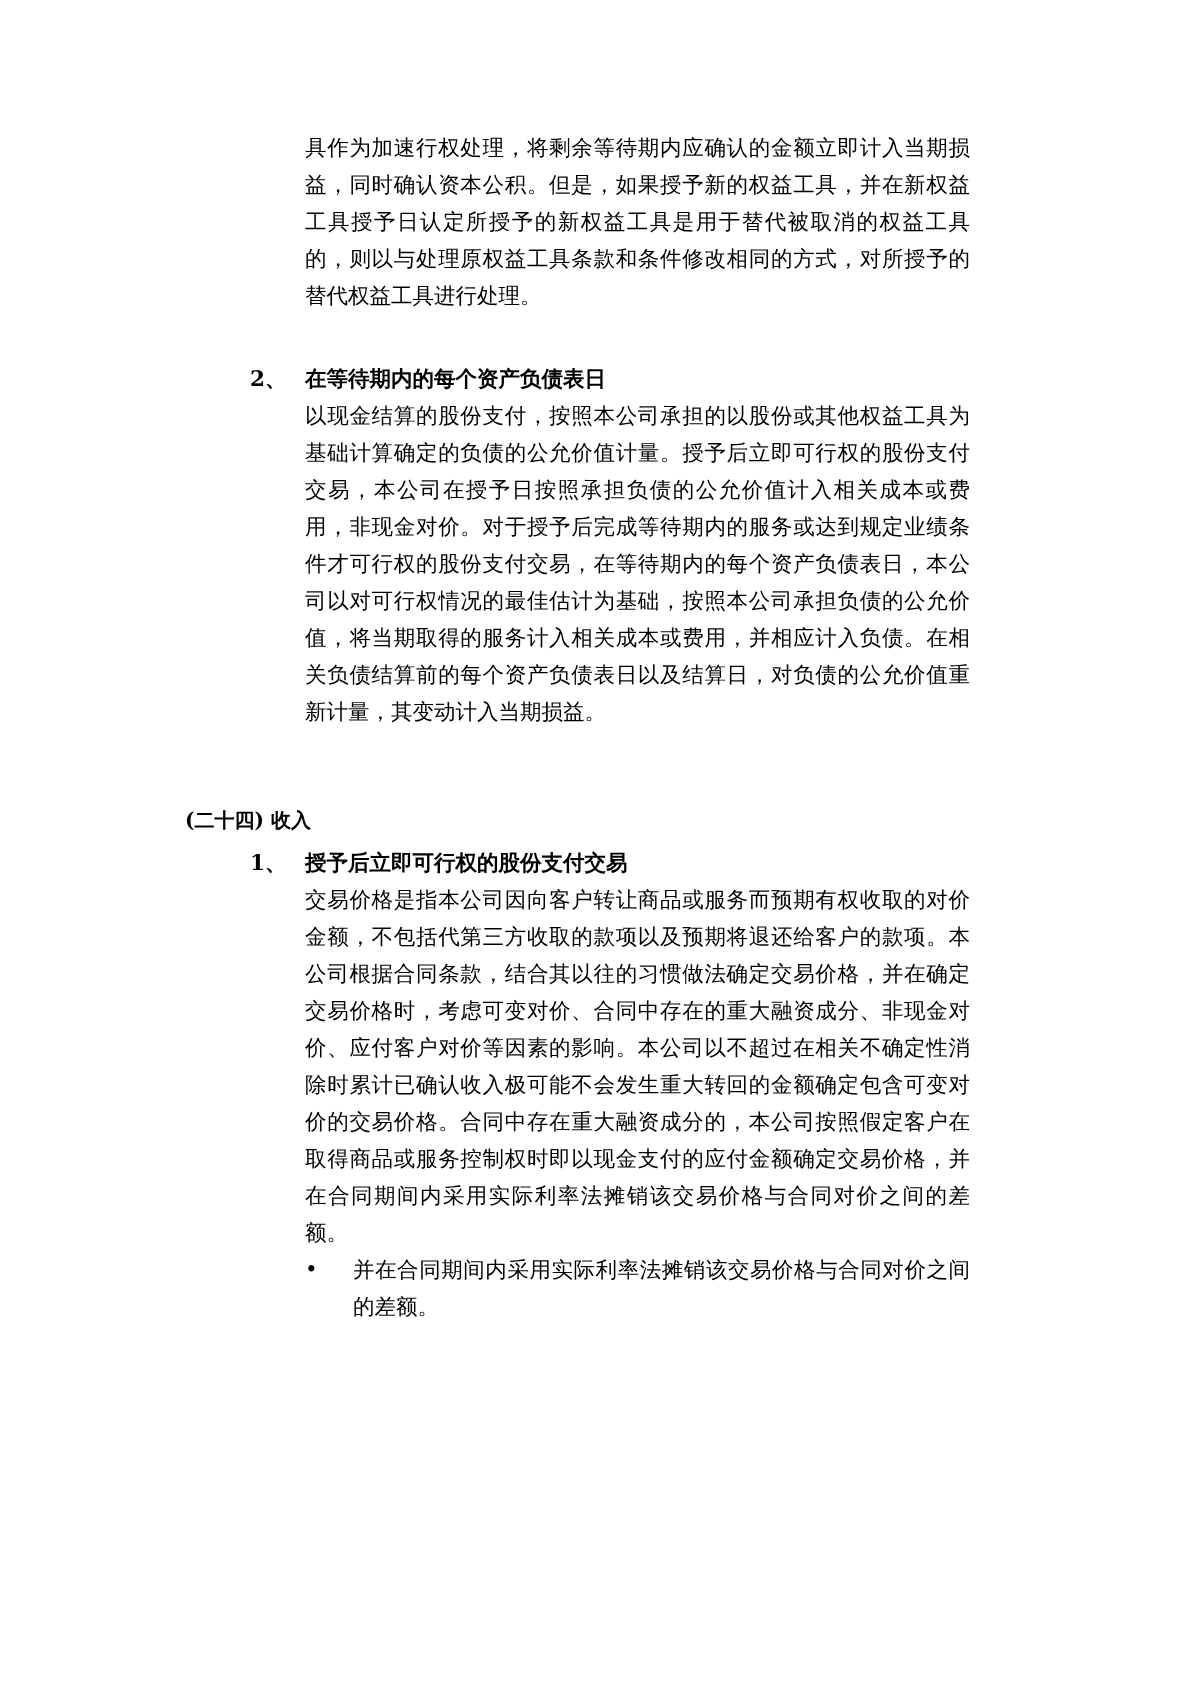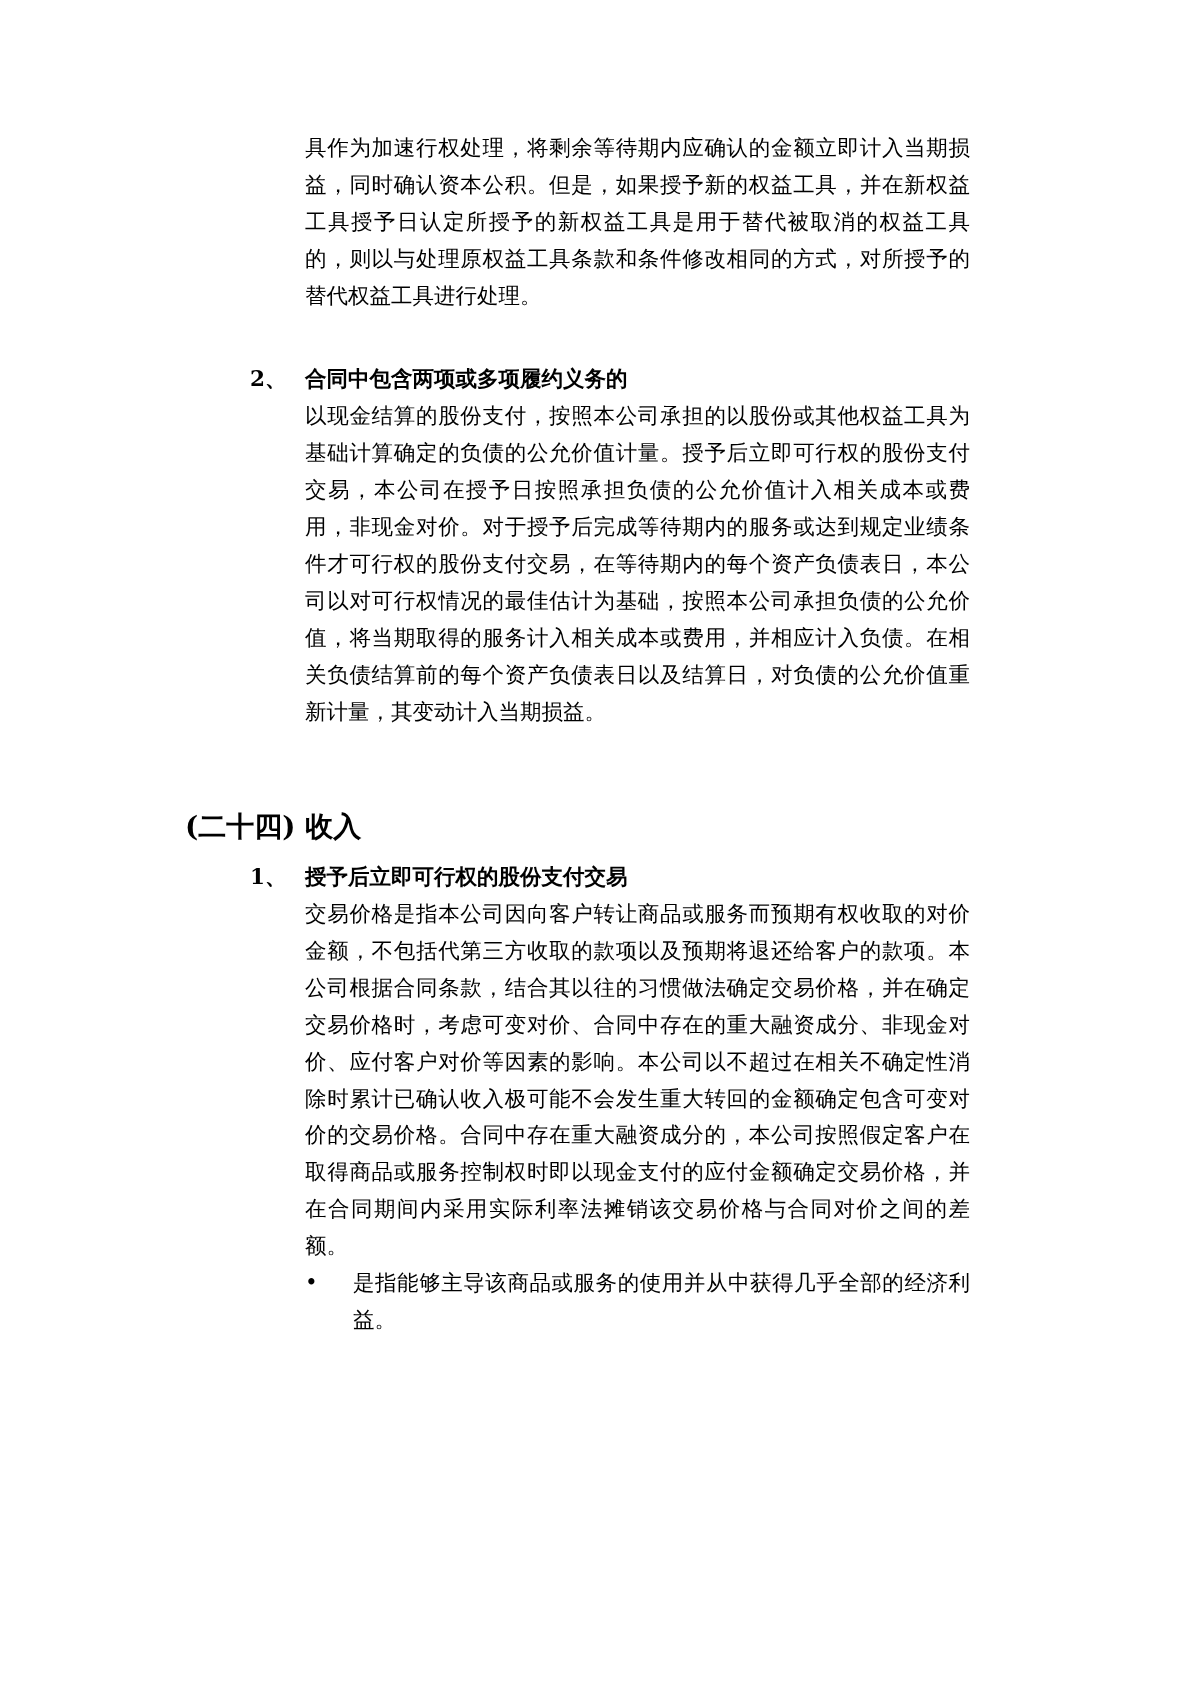--- a/index.html
+++ b/index.html
@@ -41,21 +41,21 @@
   }
   .numbered-heading .num {
     width: 55px;
     flex: 0 0 55px;
   }
   .numbered-heading .htext {
     flex: 1 1 auto;
   }
   .section-heading {
     font-weight: bold;
-    font-size: 28px;
+    font-size: 20px;
     line-height: 1.72;
     margin: 0;
   }
   .bullet-row {
     display: flex;
     align-items: flex-start;
     margin-left: 120px;
     font-size: 21.5px;
     line-height: 1.72;
   }
@@ -77,37 +77,37 @@
 <body>
 
 <div class="page">
 
   <p class="para indent-body">具作为加速行权处理，将剩余等待期内应确认的金额立即计入当期损益，同时确认资本公积。但是，如果授予新的权益工具，并在新权益工具授予日认定所授予的新权益工具是用于替代被取消的权益工具的，则以与处理原权益工具条款和条件修改相同的方式，对所授予的替代权益工具进行处理。</p>
 
   <div class="spacer-lg"></div>
 
   <div class="numbered-heading">
     <span class="num">2、</span>
-    <span class="htext">合同中包含两项或多项履约义务的</span>
+    <span class="htext">在等待期内的每个资产负债表日</span>
   </div>
 
   <p class="para indent-body">以现金结算的股份支付，按照本公司承担的以股份或其他权益工具为基础计算确定的负债的公允价值计量。授予后立即可行权的股份支付交易，本公司在授予日按照承担负债的公允价值计入相关成本或费用，非现金对价。对于授予后完成等待期内的服务或达到规定业绩条件才可行权的股份支付交易，在等待期内的每个资产负债表日，本公司以对可行权情况的最佳估计为基础，按照本公司承担负债的公允价值，将当期取得的服务计入相关成本或费用，并相应计入负债。在相关负债结算前的每个资产负债表日以及结算日，对负债的公允价值重新计量，其变动计入当期损益。</p>
 
   <div class="spacer-lg"></div>
   <div class="spacer-md"></div>
 
   <p class="section-heading">(二十四) 收入</p>
 
   <div class="spacer-sm"></div>
 
   <div class="numbered-heading">
     <span class="num">1、</span>
     <span class="htext">授予后立即可行权的股份支付交易</span>
   </div>
 
   <p class="para indent-body">交易价格是指本公司因向客户转让商品或服务而预期有权收取的对价金额，不包括代第三方收取的款项以及预期将退还给客户的款项。本公司根据合同条款，结合其以往的习惯做法确定交易价格，并在确定交易价格时，考虑可变对价、合同中存在的重大融资成分、非现金对价、应付客户对价等因素的影响。本公司以不超过在相关不确定性消除时累计已确认收入极可能不会发生重大转回的金额确定包含可变对价的交易价格。合同中存在重大融资成分的，本公司按照假定客户在取得商品或服务控制权时即以现金支付的应付金额确定交易价格，并在合同期间内采用实际利率法摊销该交易价格与合同对价之间的差额。</p>
 
   <div class="bullet-row">
     <span class="dot">•</span>
-    <span class="btext">是指能够主导该商品或服务的使用并从中获得几乎全部的经济利益。</span>
+    <span class="btext">并在合同期间内采用实际利率法摊销该交易价格与合同对价之间的差额。</span>
   </div>
 
 </div>
 
 </body></html>

